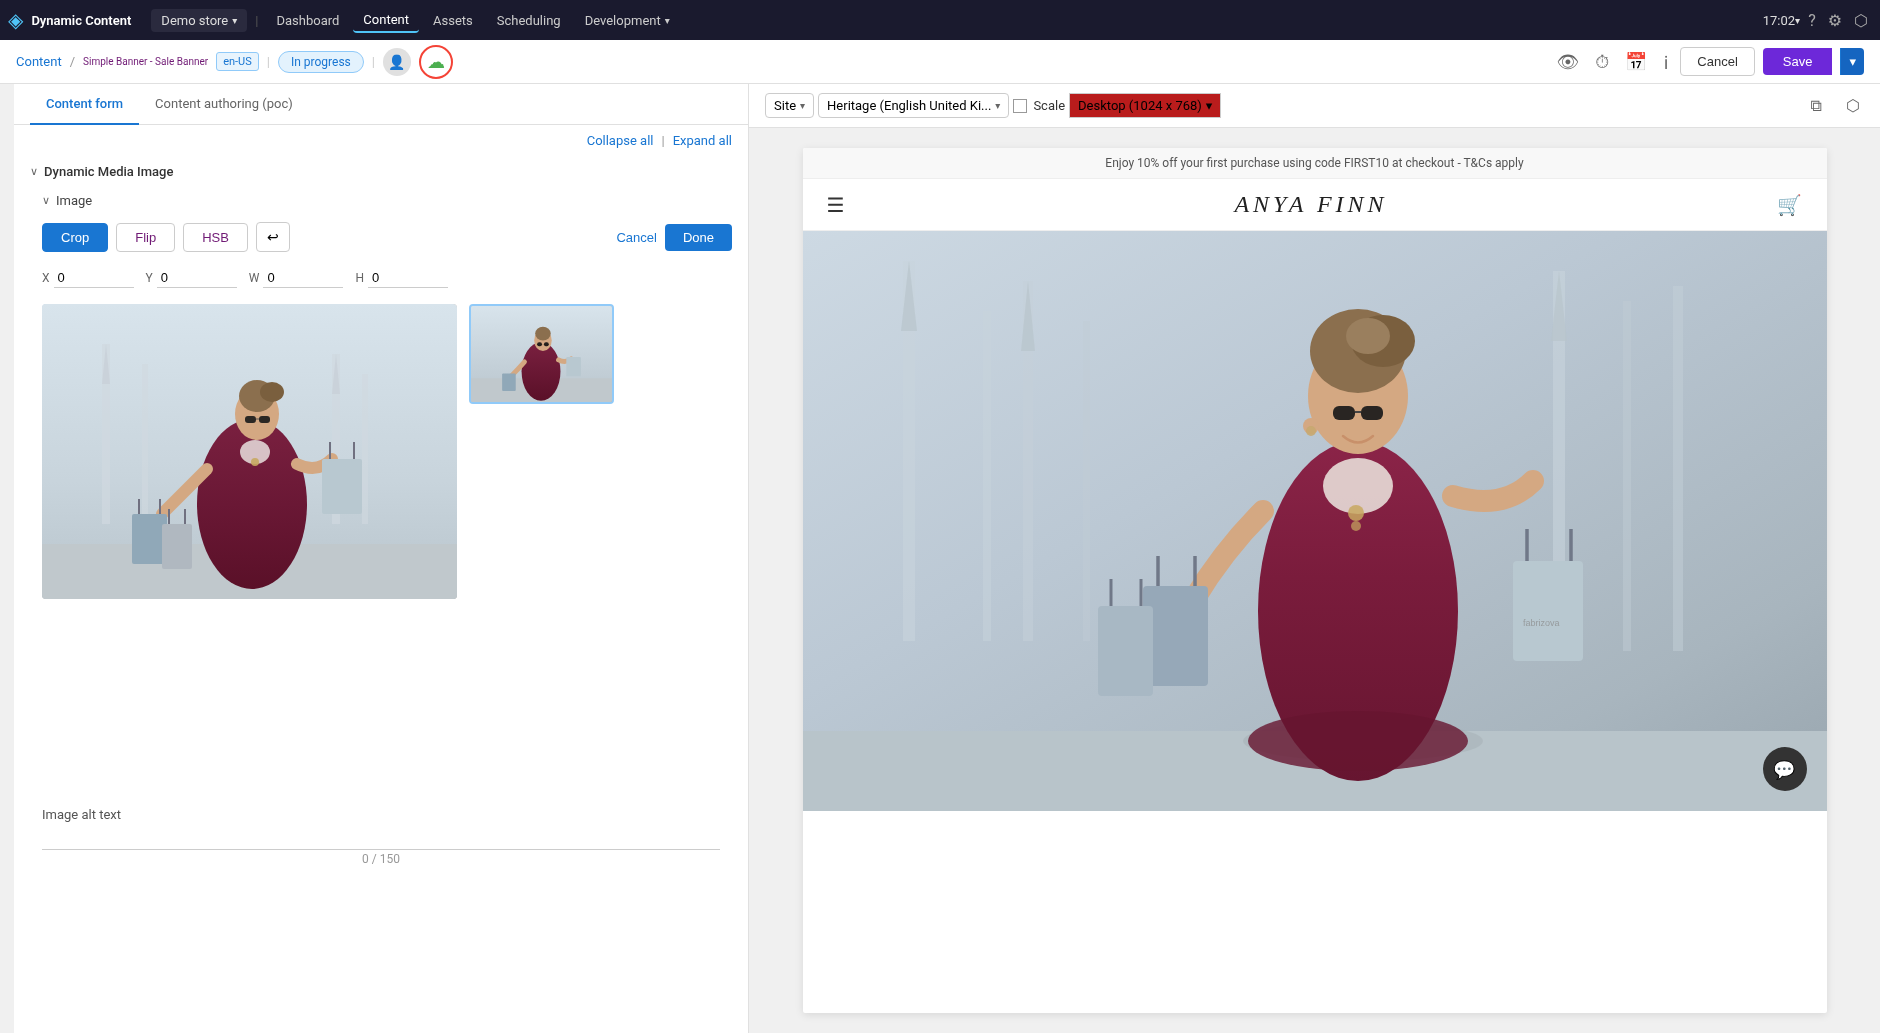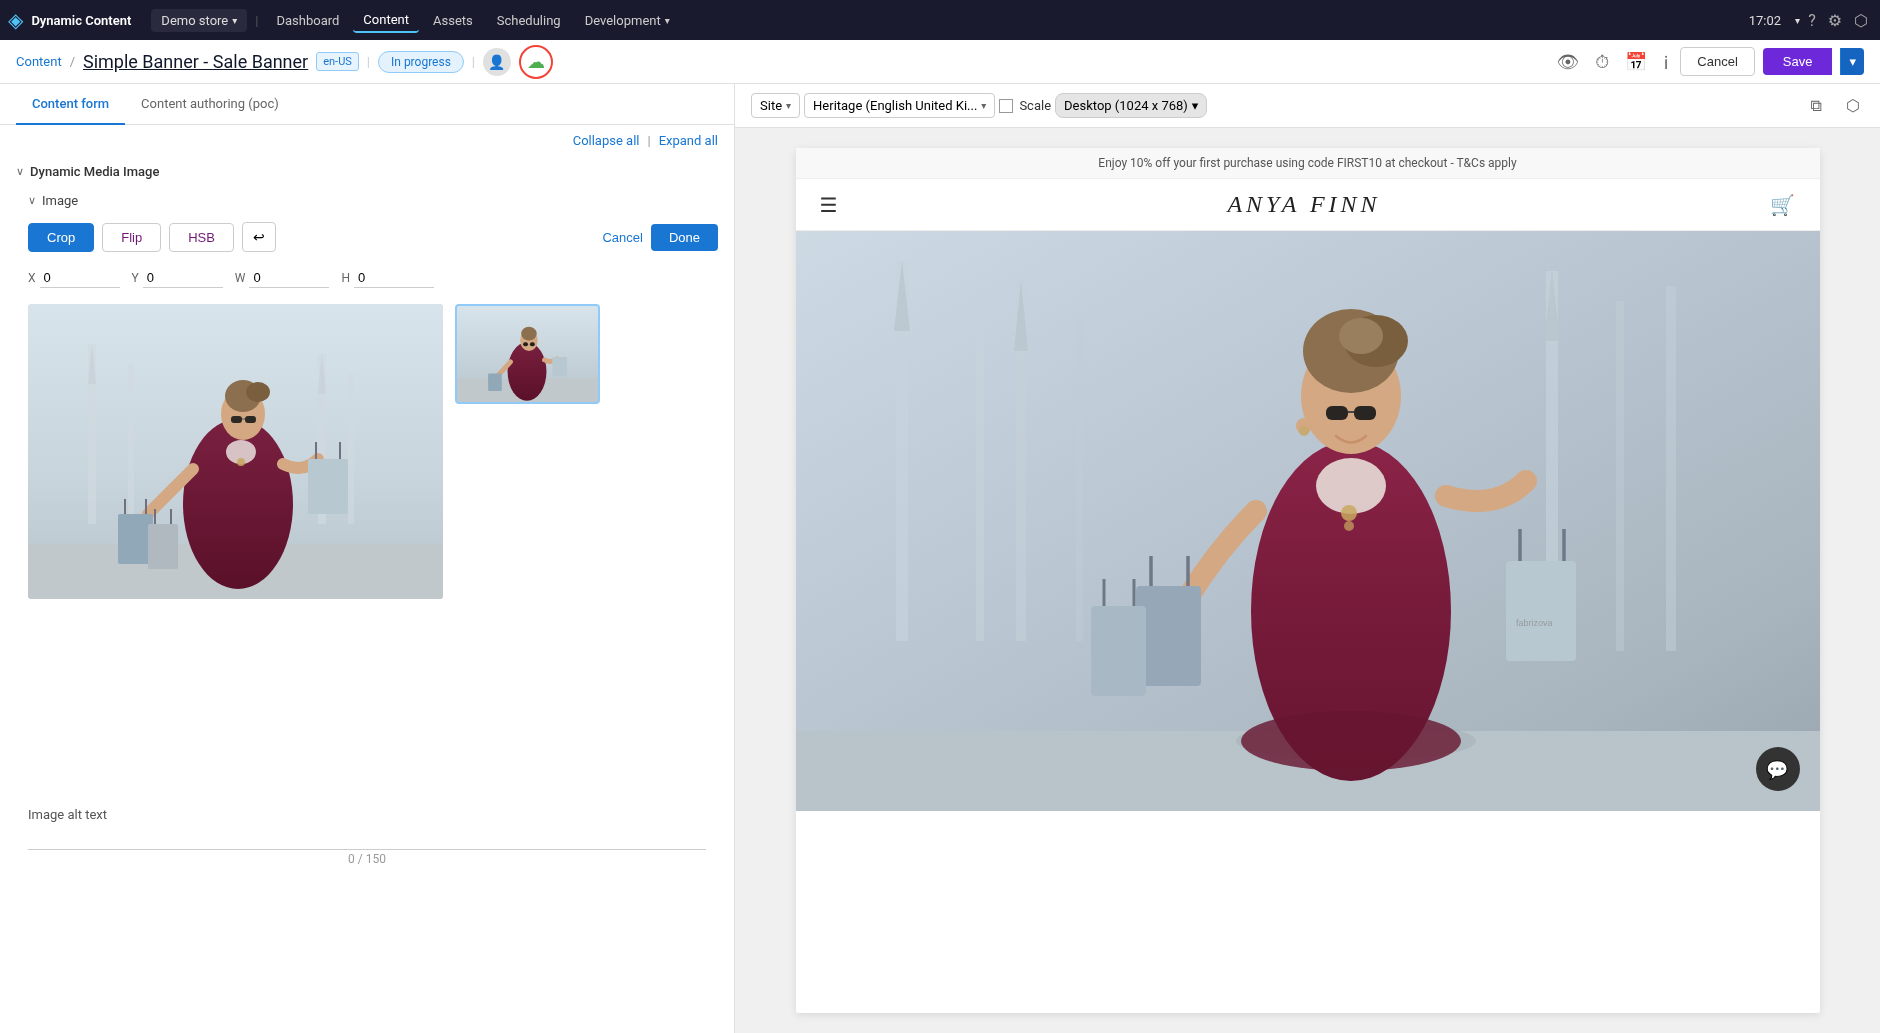--- a/index.html
+++ b/index.html
@@ -28,36 +28,36 @@
       padding: 4px 10px; color: #ddd; cursor: pointer;
       font-size: 13px;
     }
     .top-nav .nav-separator { color: #555; margin: 0 4px; }
     .top-nav .nav-item {
       color: #ccc; padding: 4px 10px; cursor: pointer; font-size: 13px; border-radius: 4px;
     }
     .top-nav .nav-item.active { color: #fff; border-bottom: 2px solid #4fc3f7; }
     .top-nav .nav-item.has-arrow { display: flex; align-items: center; gap: 4px; }
     .top-nav .spacer { flex: 1; }
-    .top-nav .time { color: #ddd; font-size: 13px; display: flex; align-items: center; gap: 14px; }
+    .top-nav .time { color: #ddd; font-size: 13px; display: flex; align-items: center; gap: 0; }
     .top-nav .icon-btn { color: #aaa; padding: 4px; cursor: pointer; border-radius: 4px; font-size: 16px; }
 
     
     .breadcrumb-bar {
       display: flex;
       align-items: center;
       background: #fff;
       height: 44px;
       padding: 0 16px;
       border-bottom: 1px solid #e0e0e0;
       gap: 8px;
     }
     .breadcrumb-bar .bc-item { color: #1976d2; cursor: pointer; font-size: 13px; }
     .breadcrumb-bar .bc-sep { color: #999; font-size: 13px; }
-    .breadcrumb-bar .bc-current { color: #0f172a; font-size: 18px; text-decoration: underline; }
+    .breadcrumb-bar .bc-current { color: #701a75; font-size: 10px; }
     .breadcrumb-bar .bc-locale {
       background: #e8f4fd; color: #1976d2; border: 1px solid #90caf9;
       border-radius: 3px; padding: 2px 6px; font-size: 11px;
     }
     .breadcrumb-bar .bc-status {
       background: #e3f2fd; color: #1976d2; border: 1px solid #90caf9;
       border-radius: 12px; padding: 3px 12px; font-size: 12px; cursor: pointer;
     }
     .breadcrumb-bar .bc-sep2 { color: #ccc; }
     .breadcrumb-bar .avatar-btn { width: 28px; height: 28px; border-radius: 50%; background: #e0e0e0; display: flex; align-items: center; justify-content: center; color: #666; cursor: pointer; font-size: 14px; }
@@ -90,20 +90,21 @@
     }
 
     
     .left-panel {
       width: 735px;
       background: #fff;
       border-right: 1px solid #e0e0e0;
       display: flex;
       flex-direction: column;
       overflow: hidden;
+      margin-left: 14px;
     }
     .tabs-bar {
       display: flex;
       border-bottom: 1px solid #e0e0e0;
       padding: 0 16px;
       background: #fff;
     }
     .tab-item {
       padding: 12px 16px;
       cursor: pointer;
@@ -301,23 +302,23 @@
       font-size: 13px;
     }
     .preview-select .arrow { color: #666; font-size: 10px; }
     .scale-toggle { display: flex; align-items: center; gap: 6px; font-size: 13px; color: #333; cursor: pointer; }
     .scale-checkbox { width: 14px; height: 14px; border: 1px solid #999; display: inline-block; }
     .preview-device-select {
       display: flex;
       align-items: center;
       gap: 4px;
       border: 1px solid #ccc;
-      border-radius: 8px;
+      border-radius: 0;
       padding: 4px 8px;
-      background: #e5e5e5;
+      background: #b91c1c;
       cursor: pointer;
       font-size: 13px;
     }
     .preview-sep { color: #ccc; margin: 0 4px; }
     .preview-icon-btn { color: #666; cursor: pointer; font-size: 16px; padding: 4px; }
 
     
     .preview-content {
       flex: 1;
       overflow: auto;

